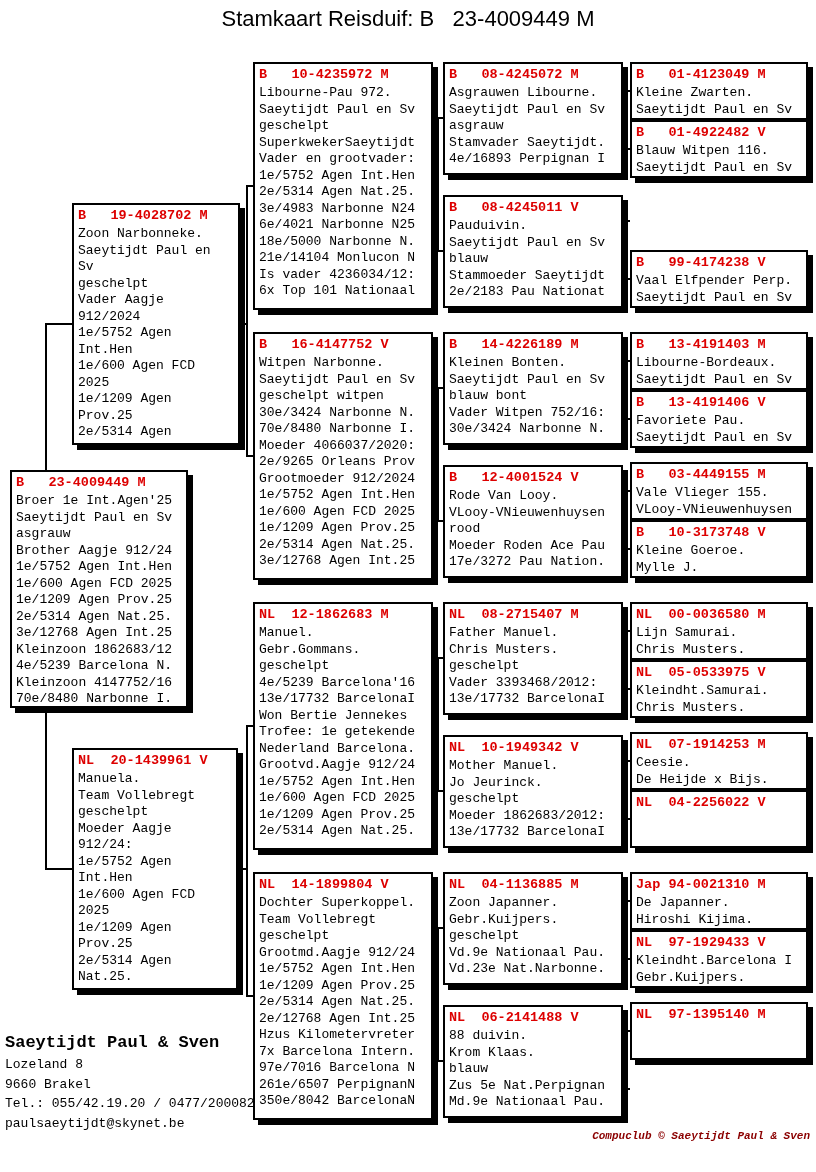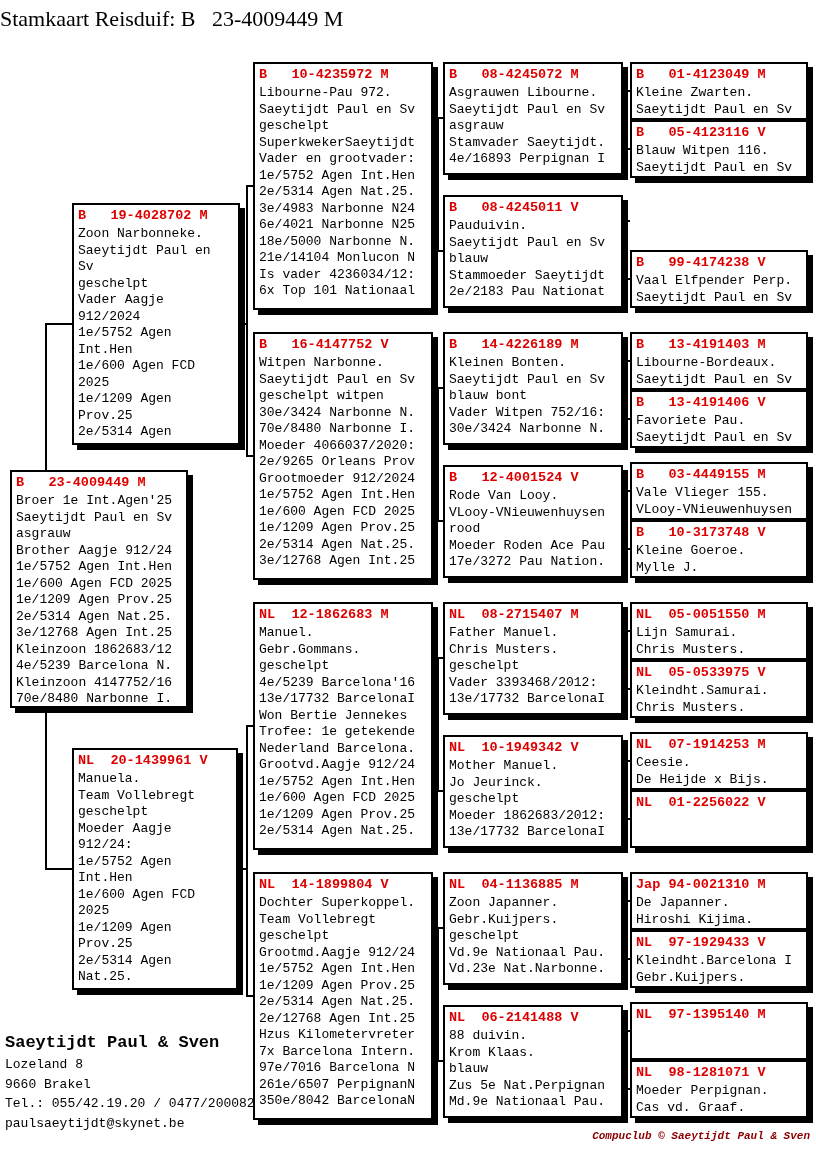--- a/index.html
+++ b/index.html
@@ -1,19 +1,19 @@
 <!DOCTYPE html>
 <html><head>
 <meta charset="utf-8">
 <style>
   html,body{margin:0;padding:0;background:#fff;}
   #stage{position:relative;width:816px;height:1172px;background:#fff;overflow:hidden;
          font-family:"Liberation Mono","DejaVu Sans Mono",monospace;}
-  .title{position:absolute;top:6px;left:0;width:816px;
-         font-family:Liberation Serif, serif;font-size:22px;color:#000;
+  .title{position:absolute;top:6px;left:0;width:816px;text-align:center;
+         font-family:Liberation Sans, sans-serif;font-size:22px;color:#000;
          white-space:pre;}
   .box{position:absolute;background:#fff;border:2px solid #000;box-shadow:5px 5px 0 0 #000;
        box-sizing:border-box;overflow:hidden;z-index:1;padding:1px 4px 0 4px;}
   .hdr{color:#dd0000;font-weight:bold;font-size:13.5px;line-height:20px;white-space:pre;}
   .bd{color:#000;font-size:13px;line-height:16.5px;white-space:pre-line;}
   .ln{position:absolute;background:#000;z-index:0;}
   .owner{position:absolute;left:5px;top:1031px;color:#000;}
   .owner .nm{font-weight:bold;font-size:17px;line-height:24px;}
   .owner .ad{font-size:13px;line-height:19.5px;white-space:pre-line;}
   .credit{position:absolute;right:6px;top:1130px;font-size:11px;font-style:italic;
@@ -205,21 +205,21 @@
 Zus 5e Nat.Perpignan
 Md.9e Nationaal Pau.</div>
   </div>
 
   <div class="box" style="left:630px;top:62px;width:178px;height:58px">
     <div class="hdr">B   01-4123049 M</div>
     <div class="bd">Kleine Zwarten.
 Saeytijdt Paul en Sv</div>
   </div>
   <div class="box" style="left:630px;top:120px;width:178px;height:58px">
-    <div class="hdr">B   05-4123116 V</div>
+    <div class="hdr">B   01-4922482 V</div>
     <div class="bd">Blauw Witpen 116.
 Saeytijdt Paul en Sv</div>
   </div>
   <div class="box" style="left:630px;top:250px;width:178px;height:58px">
     <div class="hdr">B   99-4174238 V</div>
     <div class="bd">Vaal Elfpender Perp.
 Saeytijdt Paul en Sv</div>
   </div>
   <div class="box" style="left:630px;top:332px;width:178px;height:58px">
     <div class="hdr">B   13-4191403 M</div>
@@ -235,54 +235,49 @@
     <div class="hdr">B   03-4449155 M</div>
     <div class="bd">Vale Vlieger 155.
 VLooy-VNieuwenhuysen</div>
   </div>
   <div class="box" style="left:630px;top:520px;width:178px;height:58px">
     <div class="hdr">B   10-3173748 V</div>
     <div class="bd">Kleine Goeroe.
 Mylle J.</div>
   </div>
   <div class="box" style="left:630px;top:602px;width:178px;height:58px">
-    <div class="hdr">NL  05-0051550 M</div>
+    <div class="hdr">NL  00-0036580 M</div>
     <div class="bd">Lijn Samurai.
 Chris Musters.</div>
   </div>
   <div class="box" style="left:630px;top:660px;width:178px;height:58px">
     <div class="hdr">NL  05-0533975 V</div>
     <div class="bd">Kleindht.Samurai.
 Chris Musters.</div>
   </div>
   <div class="box" style="left:630px;top:732px;width:178px;height:58px">
     <div class="hdr">NL  07-1914253 M</div>
     <div class="bd">Ceesie.
 De Heijde x Bijs.</div>
   </div>
   <div class="box" style="left:630px;top:790px;width:178px;height:58px">
-    <div class="hdr">NL  01-2256022 V</div>
+    <div class="hdr">NL  04-2256022 V</div>
   </div>
   <div class="box" style="left:630px;top:872px;width:178px;height:58px">
     <div class="hdr">Jap 94-0021310 M</div>
     <div class="bd">De Japanner.
 Hiroshi Kijima.</div>
   </div>
   <div class="box" style="left:630px;top:930px;width:178px;height:58px">
     <div class="hdr">NL  97-1929433 V</div>
     <div class="bd">Kleindht.Barcelona I
 Gebr.Kuijpers.</div>
   </div>
   <div class="box" style="left:630px;top:1002px;width:178px;height:58px">
     <div class="hdr">NL  97-1395140 M</div>
-  </div>
-  <div class="box" style="left:630px;top:1060px;width:178px;height:58px">
-    <div class="hdr">NL  98-1281071 V</div>
-    <div class="bd">Moeder Perpignan.
-Cas vd. Graaf.</div>
   </div>
 
   <div class="owner">
     <div class="nm">Saeytijdt Paul &amp; Sven</div>
     <div class="ad">Lozeland 8
 9660  Brakel
 Tel.: 055/42.19.20 / 0477/200082
 paulsaeytijdt@skynet.be</div>
   </div>
   <div class="credit">Compuclub © Saeytijdt Paul &amp; Sven</div>

